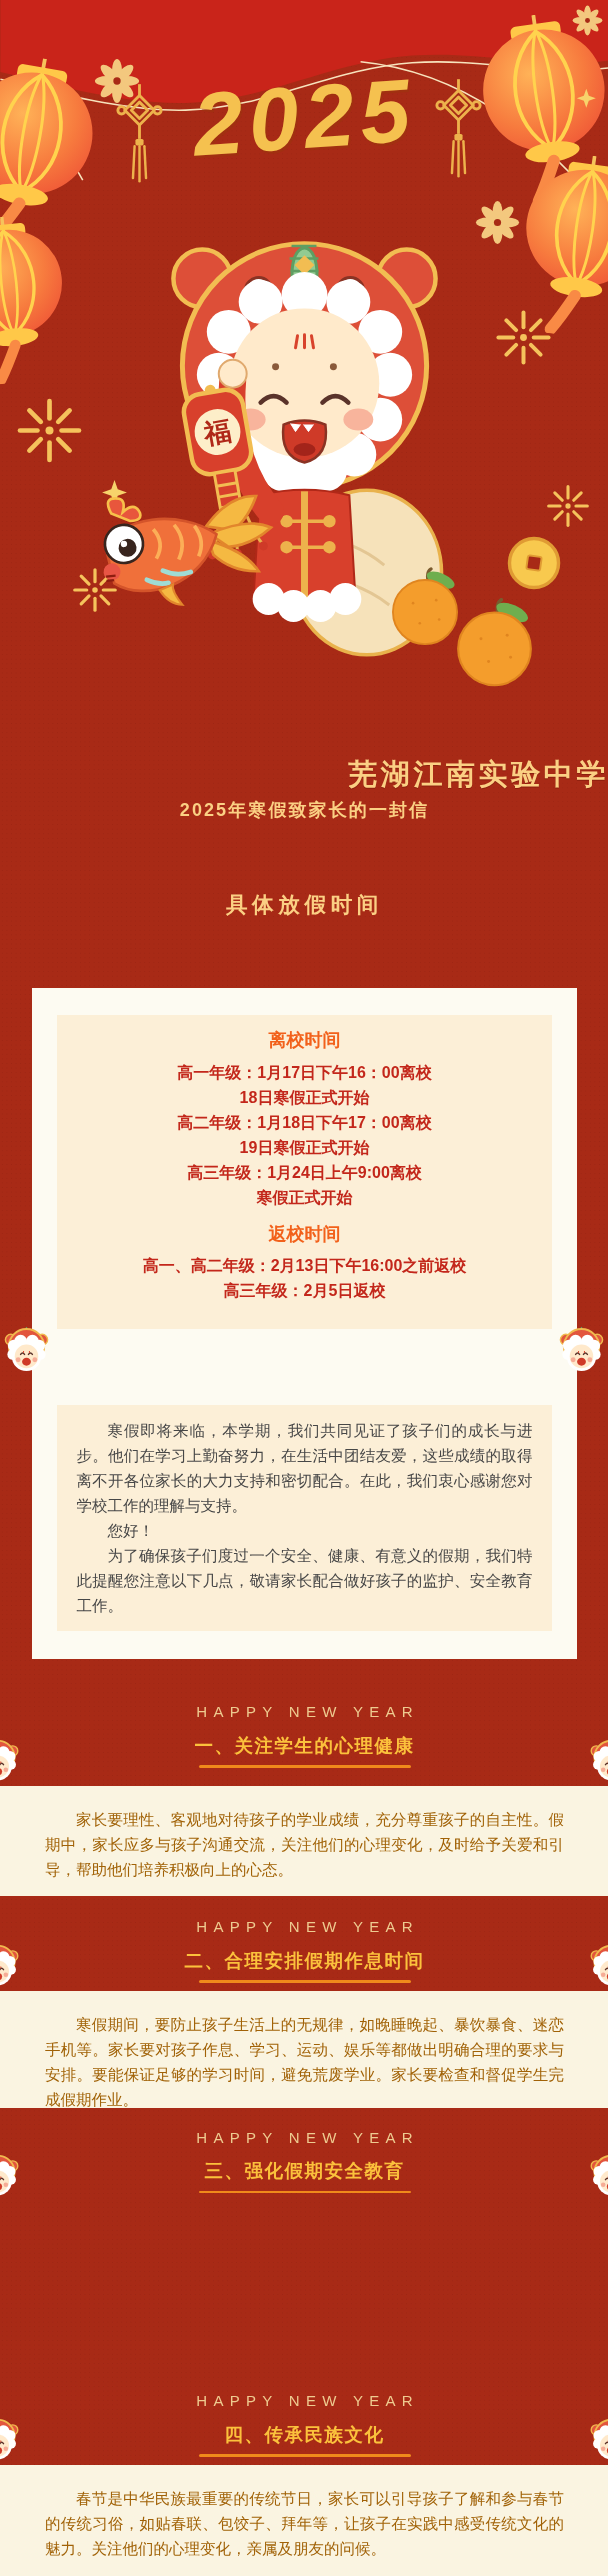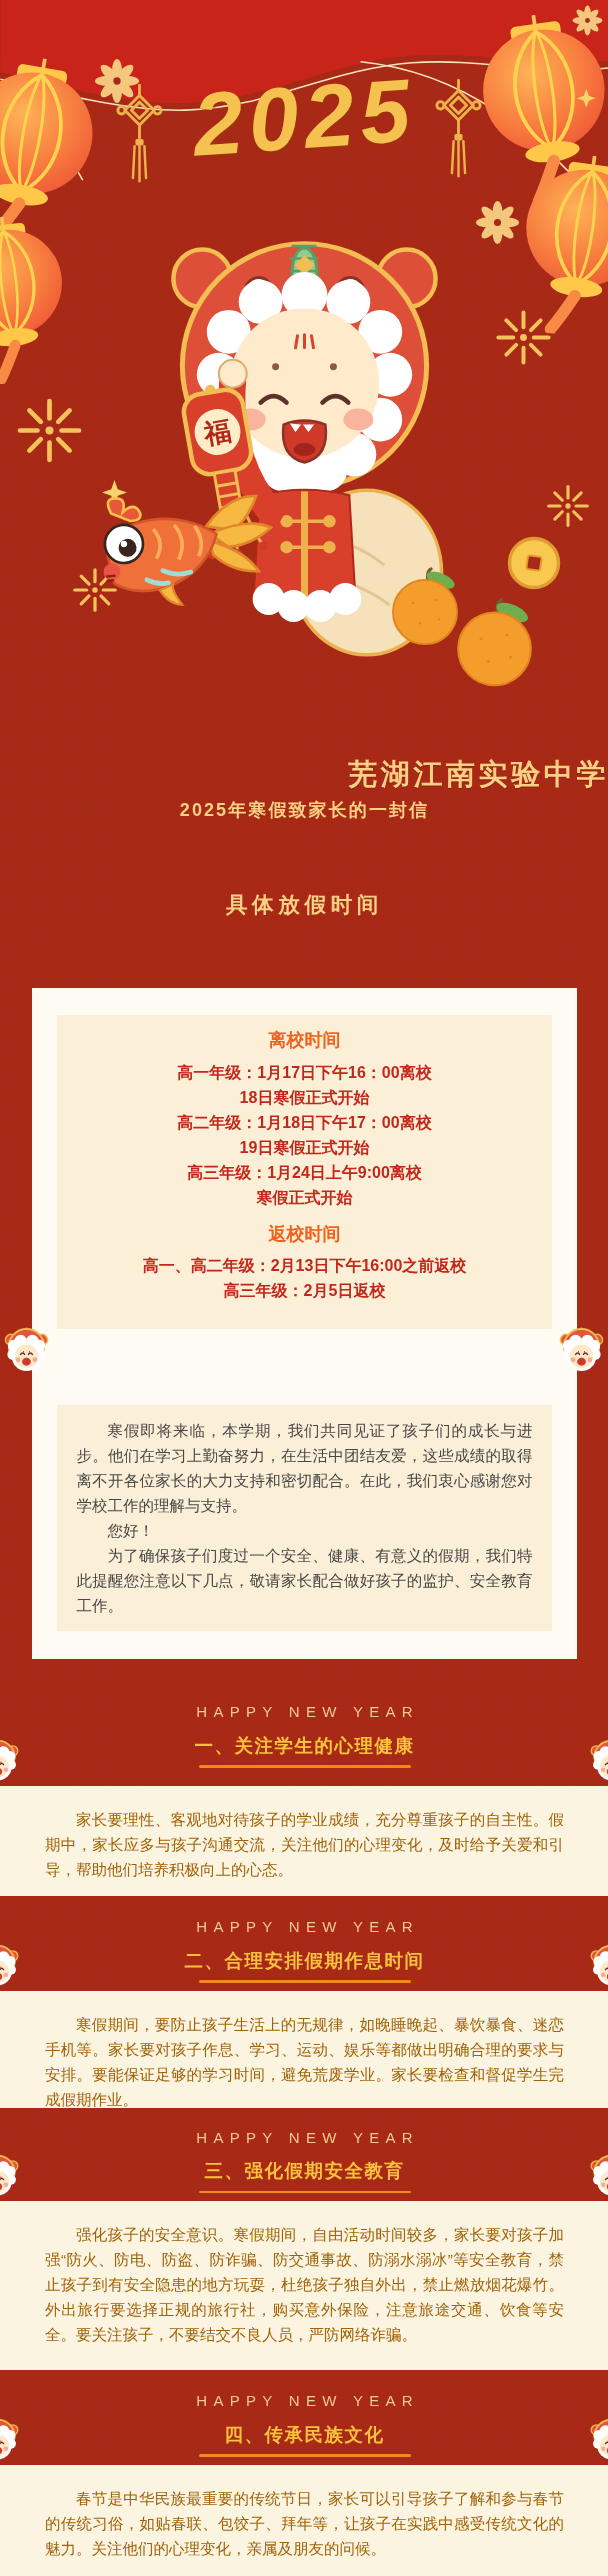--- a/index.html
+++ b/index.html
@@ -379,23 +379,20 @@
     <div class="hny">HAPPY NEW YEAR</div>
     <div class="sec-title">三、强化假期安全教育</div>
     <div class="sec-underline"></div>
     <svg class="peek" style="top:45px;left:-25px;width:46px;height:46px" viewBox="0 0 90 90" width="46" height="46">
         <use href="#peekhead"></use>
       </svg>
     <svg class="peek" style="top:45px;right:-25px;width:46px;height:46px" viewBox="0 0 90 90" width="46" height="46">
         <use href="#peekhead"></use>
       </svg>
   </div>
-  <div class="sec-body" style="top:2201px;height:169px;">
-    <p>强化孩子的安全意识。寒假期间，自由活动时间较多，家长要对孩子加强“防火、防电、防盗、防诈骗、防交通事故、防溺水溺冰”等安全教育，禁止孩子到有安全隐患的地方玩耍，杜绝孩子独自外出，禁止燃放烟花爆竹。外出旅行要选择正规的旅行社，购买意外保险，注意旅途交通、饮食等安全。要关注孩子，不要结交不良人员，严防网络诈骗。</p>
-  </div>
 
   <div class="band" style="top:2370px;height:95px;padding-top:23px;">
     <div class="hny">HAPPY NEW YEAR</div>
     <div class="sec-title">四、传承民族文化</div>
     <div class="sec-underline"></div>
     <svg class="peek" style="top:47px;left:-25px;width:46px;height:46px" viewBox="0 0 90 90" width="46" height="46">
         <use href="#peekhead"></use>
       </svg>
     <svg class="peek" style="top:47px;right:-25px;width:46px;height:46px" viewBox="0 0 90 90" width="46" height="46">
         <use href="#peekhead"></use>

